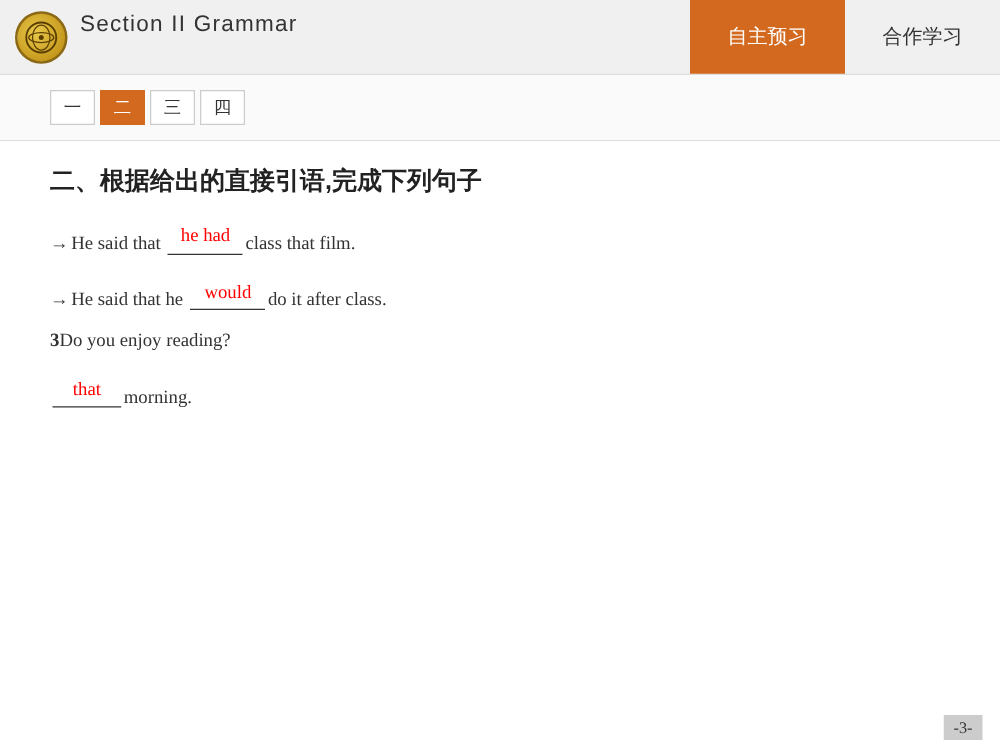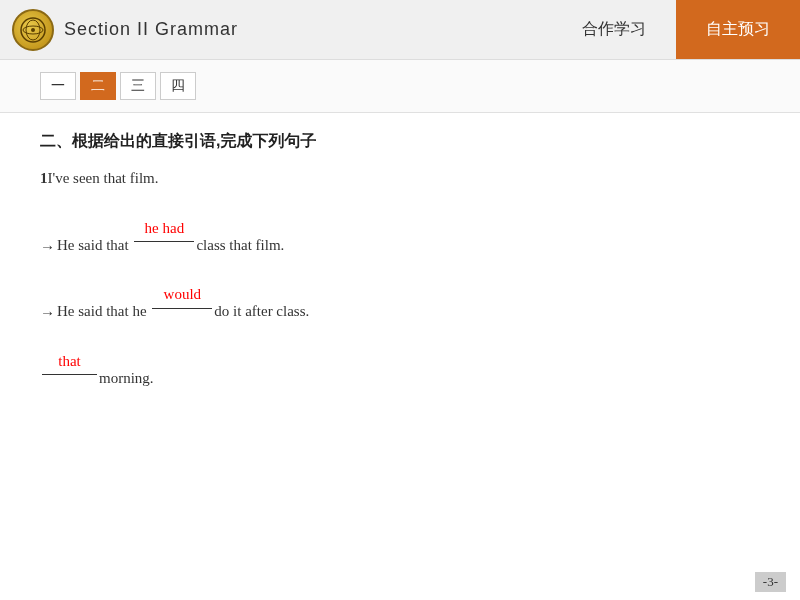--- a/index.html
+++ b/index.html
@@ -15,21 +15,21 @@
     
     .header {
       display: flex;
       align-items: center;
       background: #f0f0f0;
       height: 60px;
       border-bottom: 1px solid #ddd;
     }
     .logo-area {
       display: flex;
-      align-items: center;
+      align-items: flex-start;
       padding-left: 12px;
       flex: 1;
     }
     .logo-circle {
       width: 42px;
       height: 42px;
       border-radius: 50%;
       background: radial-gradient(circle at 40% 40%, #e8c84a, #b8860b);
       border: 2px solid #8B6914;
       display: flex;
@@ -95,21 +95,21 @@
     }
 
     
     .main-content {
       padding: 18px 40px 10px 40px;
       background: white;
       height: calc(600px - 60px - 52px);
     }
 
     .section-title {
-      font-size: 16px;
+      font-size: 20px;
       font-weight: bold;
       color: #222;
       margin-bottom: 14px;
       font-family: 'SimHei', 'STHeiti', sans-serif;
     }
 
     .exercise {
       margin-bottom: 8px;
       font-size: 15px;
       line-height: 1.7;
@@ -122,21 +122,21 @@
 
     .fill-blank {
       display: inline-block;
       border-bottom: 1.5px solid #333;
       min-width: 60px;
       text-align: center;
       color: #d2691e;
       font-style: normal;
       padding: 0 4px;
       vertical-align: bottom;
-      margin: 16px 2px;
+      margin: 5px 2px;
     }
 
     .fill-blank.red {
       color: red;
     }
 
     .arrow {
       margin-right: 2px;
     }
 
@@ -160,47 +160,47 @@
       <svg viewBox="0 0 28 28" xmlns="http://www.w3.org/2000/svg">
         <circle cx="14" cy="14" r="12" fill="none" stroke="#5a3e00" stroke-width="1.5"></circle>
         <ellipse cx="14" cy="14" rx="7" ry="10" fill="none" stroke="#5a3e00" stroke-width="1"></ellipse>
         <ellipse cx="14" cy="14" rx="10" ry="4" fill="none" stroke="#5a3e00" stroke-width="1"></ellipse>
         <circle cx="14" cy="14" r="2" fill="#5a3e00"></circle>
       </svg>
     </div>
     <span class="header-title">Section  II   Grammar</span>
   </div>
   <div class="header-nav">
+    <div class="nav-btn active">自主预习</div>
     <div class="nav-btn">合作学习</div>
-    <div class="nav-btn active">自主预习</div>
   </div>
 </div>
 
 <div class="tab-row">
   <div class="tab-item">一</div>
   <div class="tab-item active">二</div>
   <div class="tab-item">三</div>
   <div class="tab-item">四</div>
 </div>
 
 <div class="main-content">
 
   <div class="section-title">二、根据给出的直接引语,完成下列句子</div>
 
   <div class="exercise">
-    <span class="exercise-num">1</span><span>I've seen that film.</span>
-  </div>
-  <div class="exercise">
     <span class="arrow">→</span><span>He said that </span><span class="fill-blank red">he had</span><span>class that film.</span>
   </div>
 
   <div class="exercise">
     <span class="arrow">→</span><span>He said that he </span><span class="fill-blank red">would</span><span>do it after class.</span>
   </div>
 
+  <div class="exercise">
+    <span class="exercise-num">3</span><span>Do you enjoy reading?</span>
+  </div>
 
   <div class="exercise">
     <span class="fill-blank red" style="min-width:55px;text-align:center;">that</span><span>morning.</span>
   </div>
 
 </div>
 
 <div class="page-num">-3-</div>
 
 </body></html>

